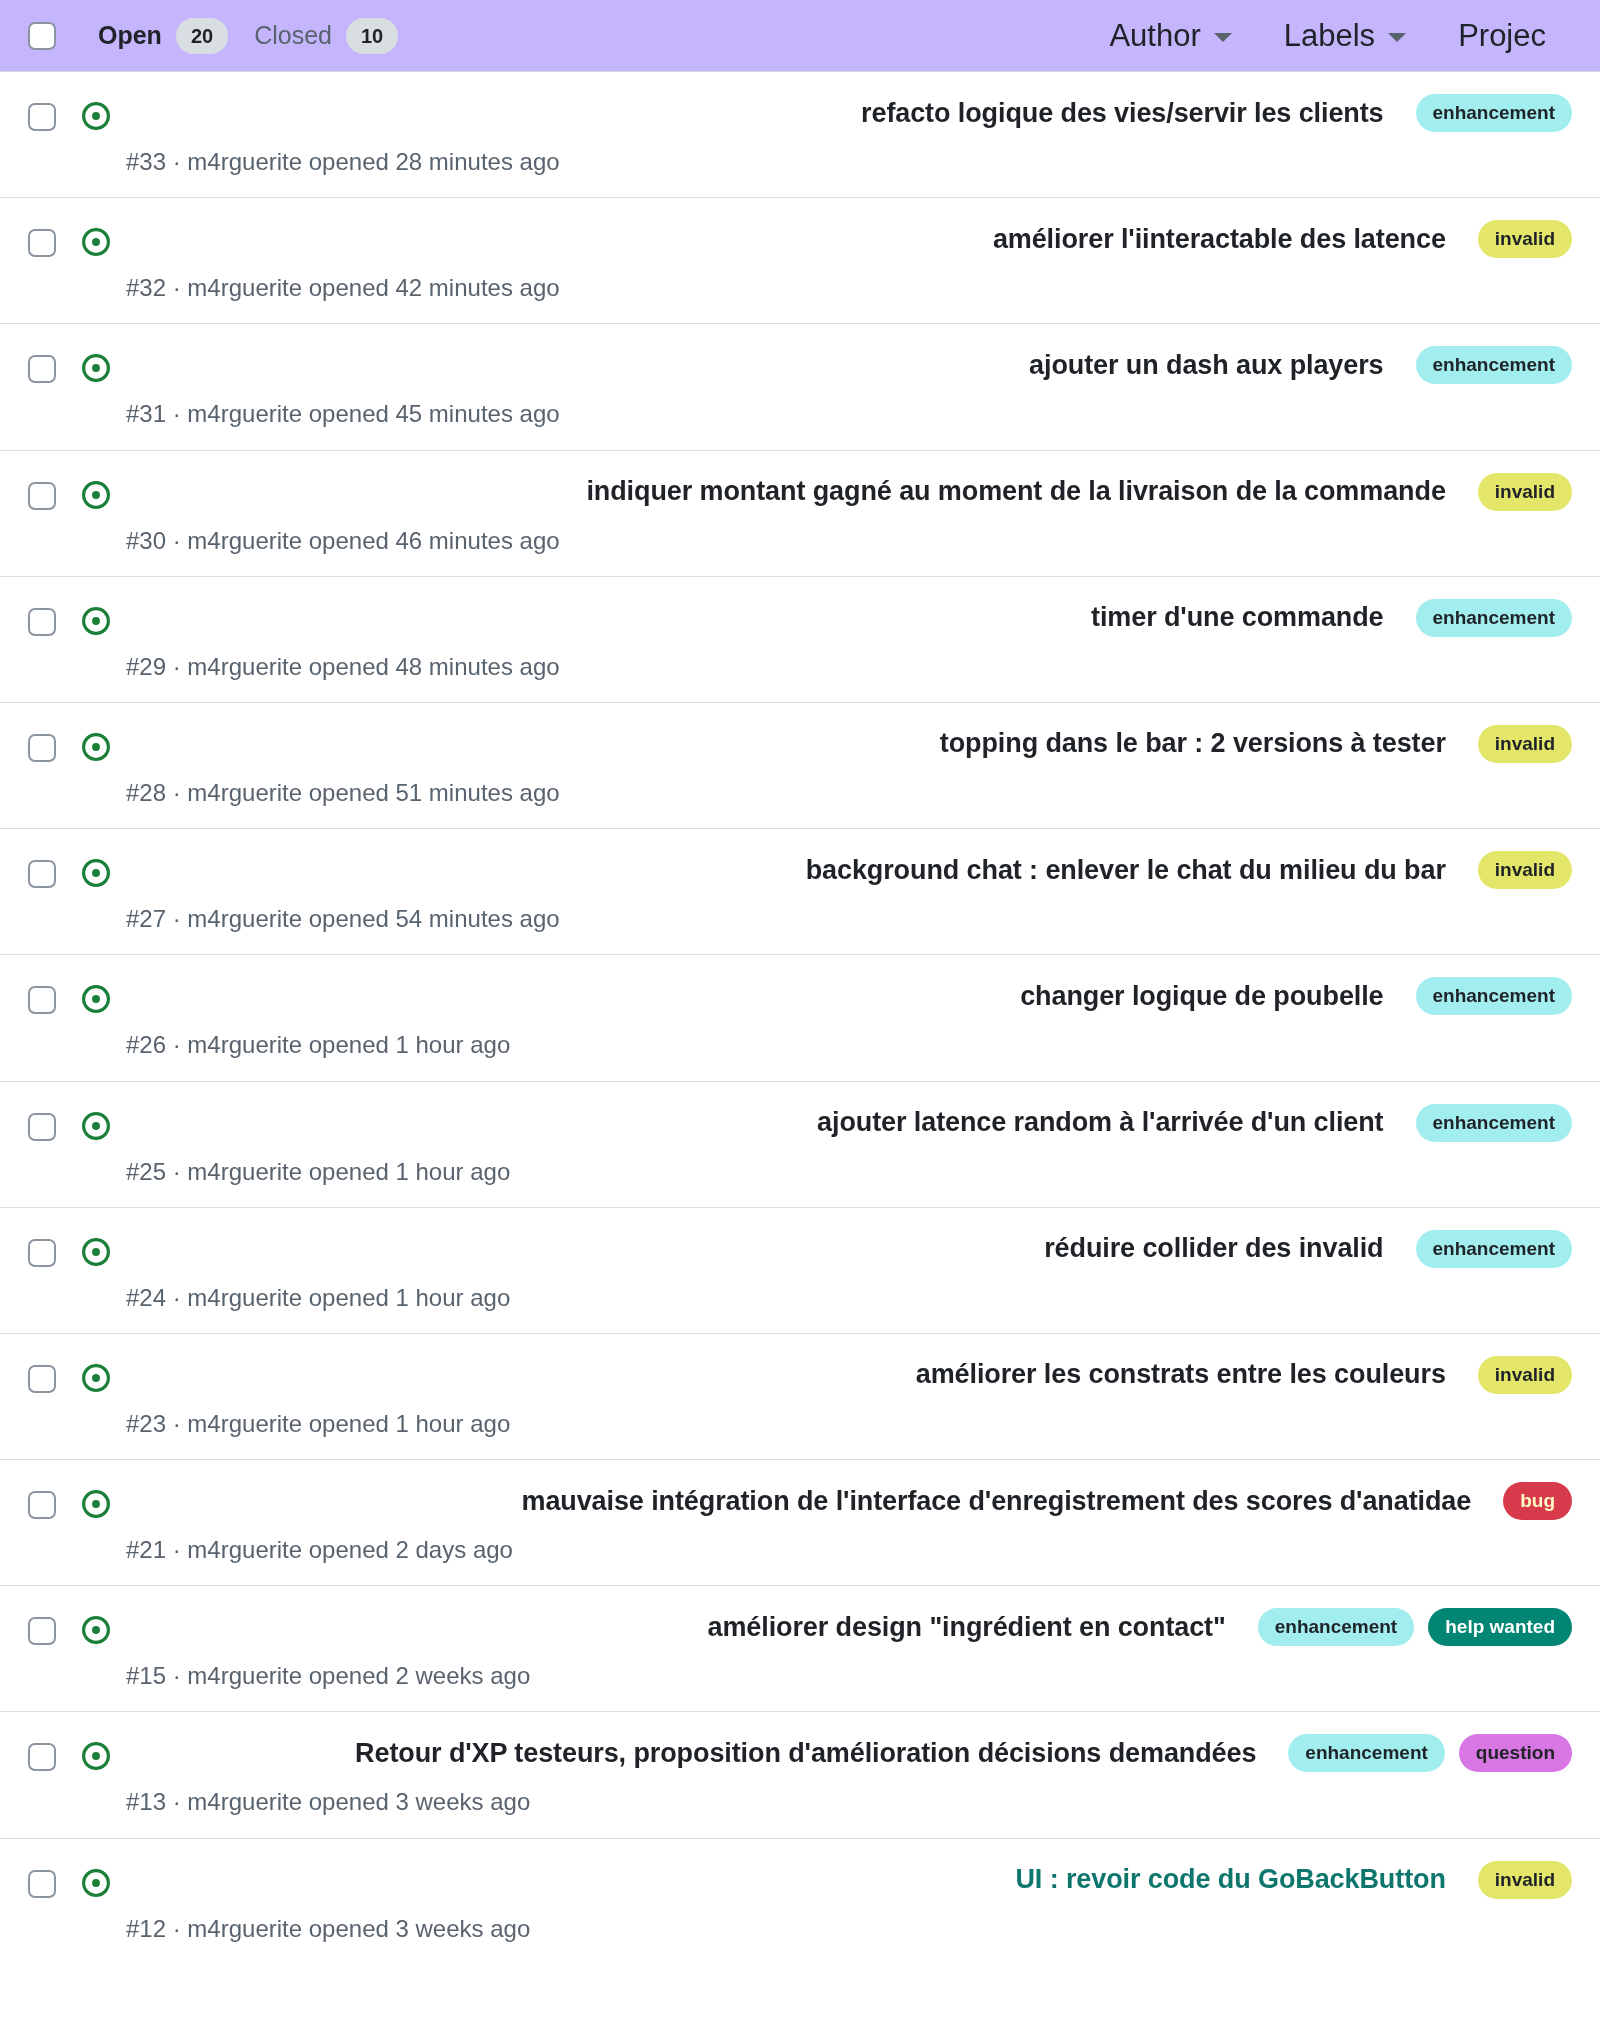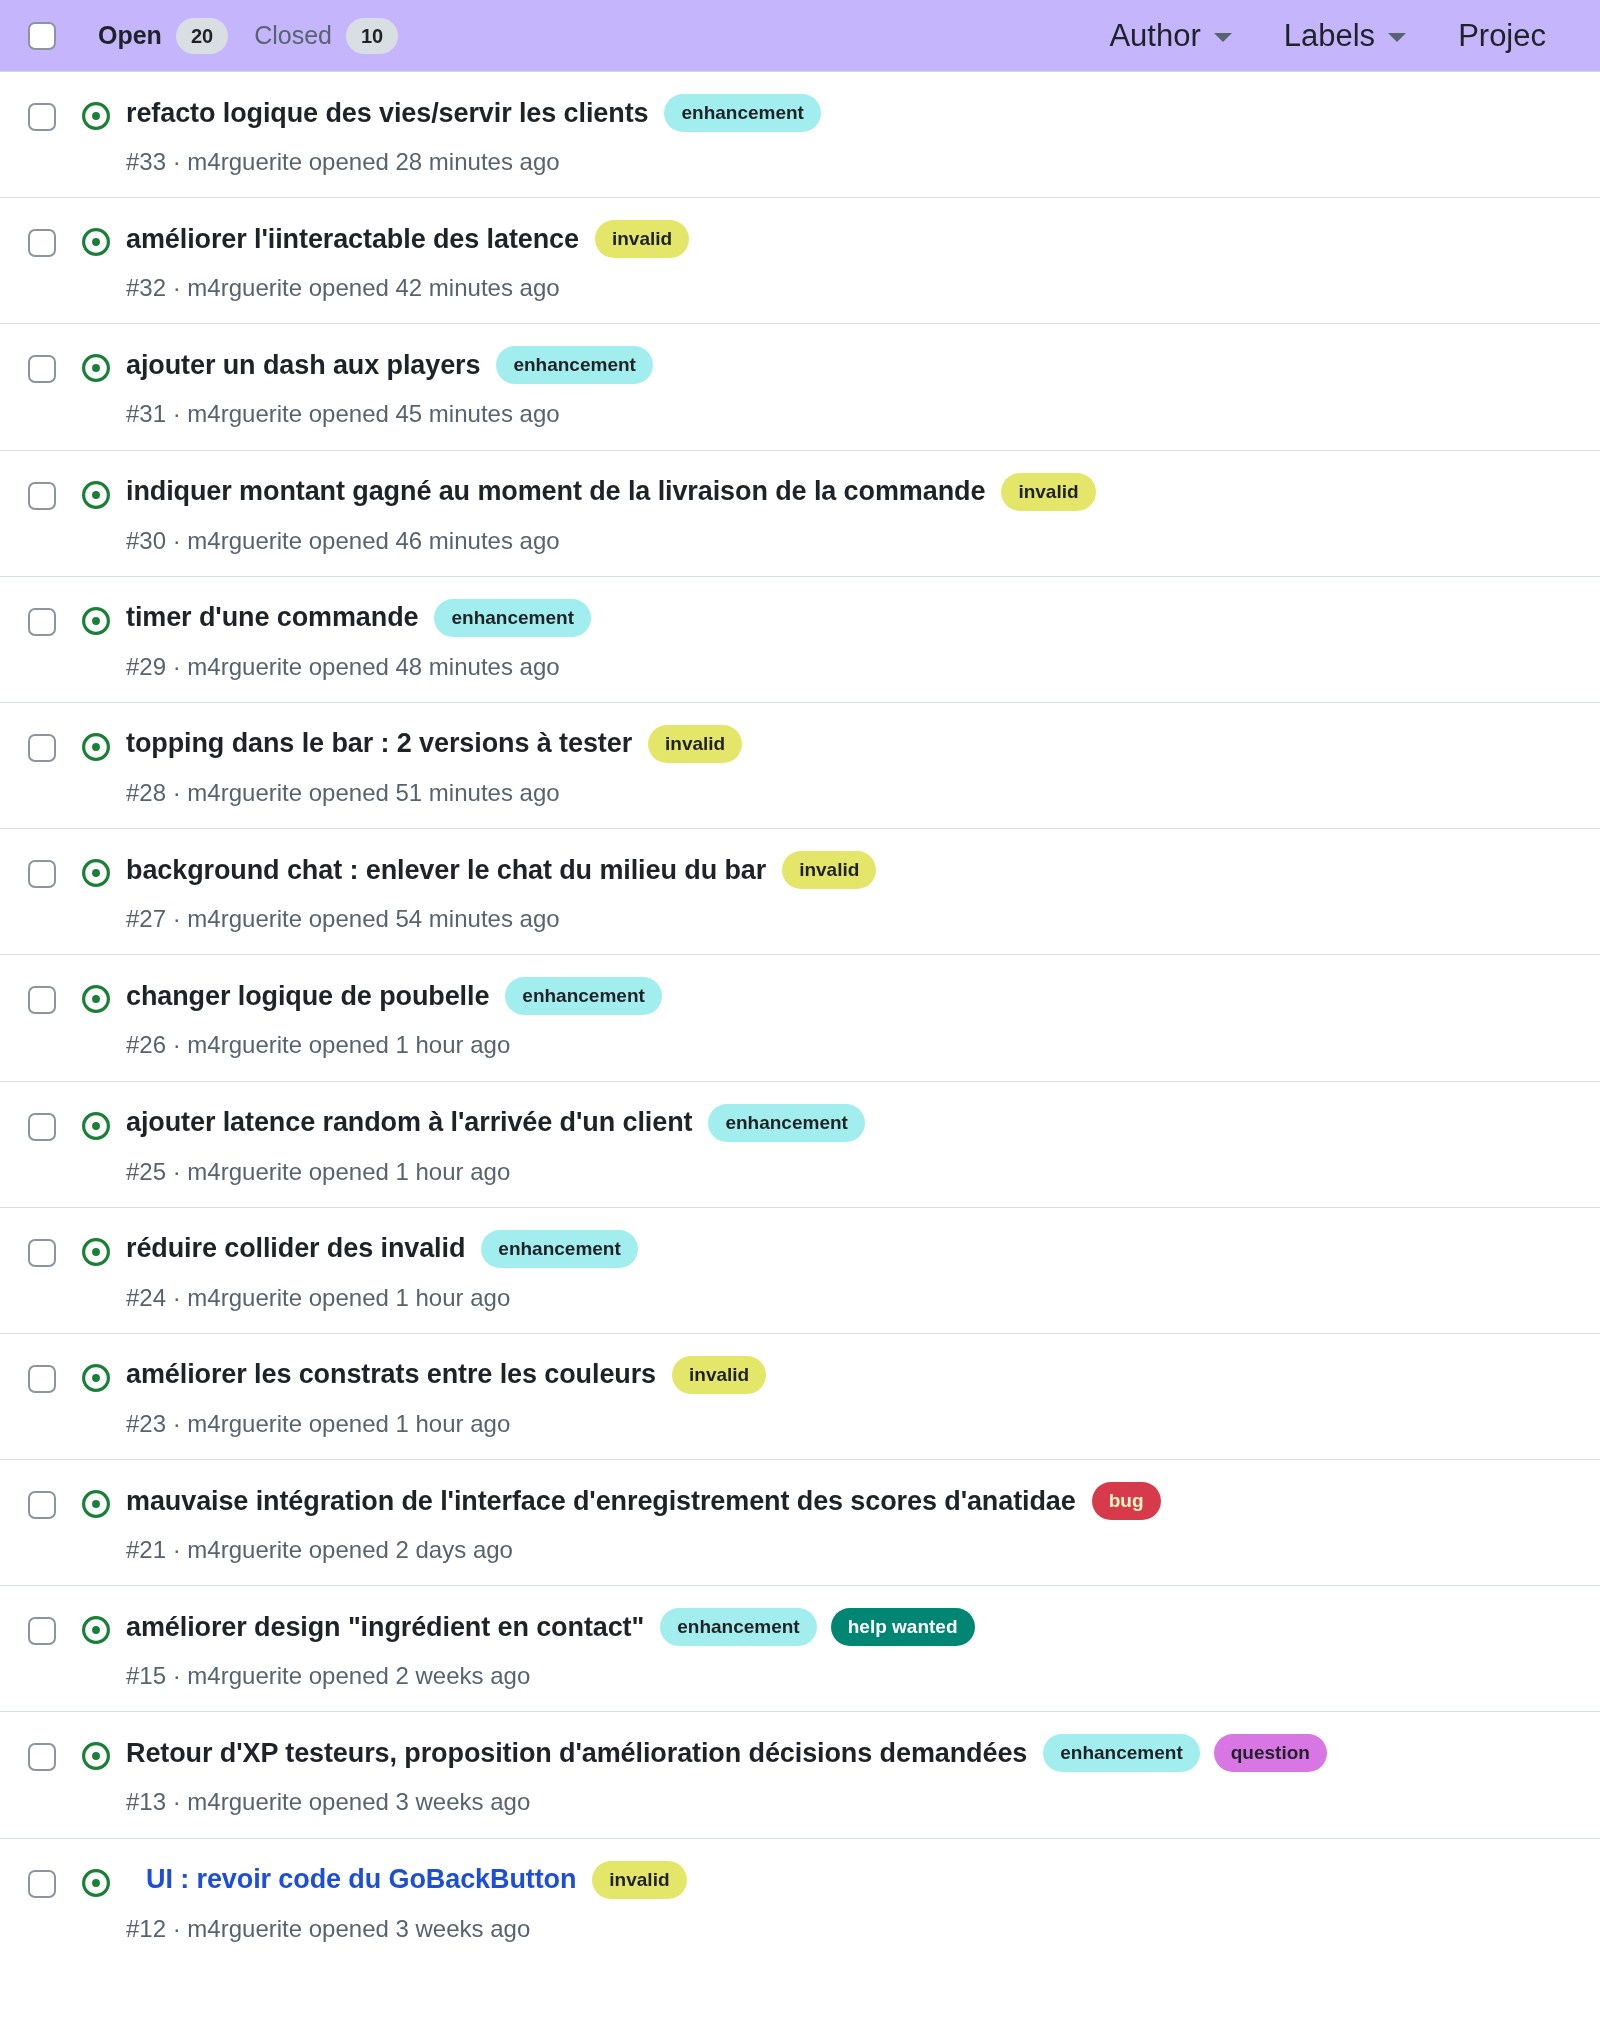--- a/index.html
+++ b/index.html
@@ -146,22 +146,23 @@
   .row-body {
     flex: 1 1 auto;
     min-width: 0;
     padding-left: 8px;
   }
 
   .title-line {
     display: flex;
     align-items: center;
     flex-wrap: nowrap;
-    gap: 0;
+    gap: 16px;
     white-space: nowrap;
+    justify-content: flex-end;
   }
 
   .issue-title {
     font-size: 27px;
     font-weight: 700;
     color: #1f2328;
     line-height: 1.22;
     letter-spacing: -0.1px;
   }
 
@@ -508,21 +509,21 @@
           <span class="gh-checkbox"></span>
         </div>
         <div class="row-state-icon">
           <svg width="30" height="30" viewBox="0 0 16 16" aria-hidden="true">
             <circle cx="8" cy="8" r="6.6" fill="none" stroke="#1a7f37" stroke-width="1.7"></circle>
             <circle cx="8" cy="8" r="2.1" fill="#1a7f37"></circle>
           </svg>
         </div>
         <div class="row-body">
           <div class="title-line">
-            <a class="issue-title" href="#" style="text-decoration: none; color: #1d4ed8; margin-left: 20px;">UI : revoir code du GoBackButton</a>
+            <a class="issue-title" href="#" style="text-decoration: none; color: #0f766e; margin-left: 20px;">UI : revoir code du GoBackButton</a>
             <span class="label-group">
               <span class="gh-label" style="background: rgb(228, 230, 105); color: rgb(31, 35, 40);">invalid</span>
             </span>
           </div>
           <div class="issue-meta">#12 · m4rguerite opened 3 weeks ago</div>
         </div>
       </div>
     </div>
 
 </div>

